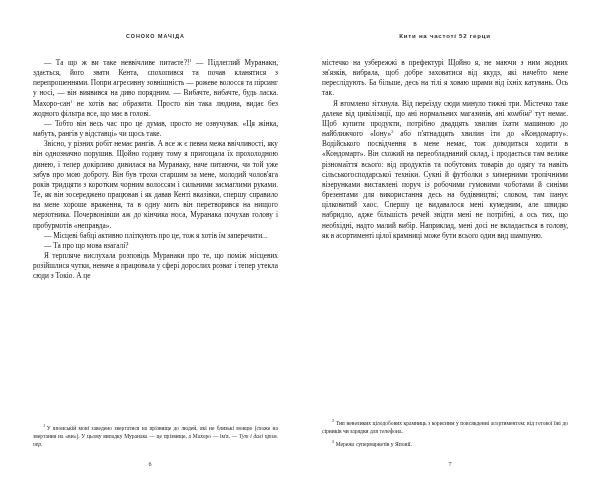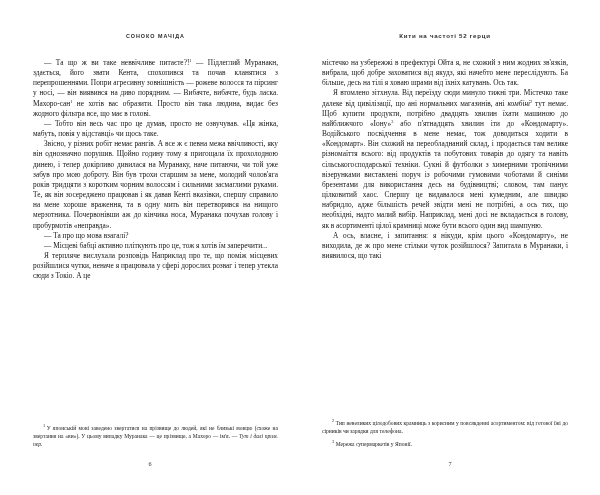--- a/index.html
+++ b/index.html
@@ -116,41 +116,40 @@
 </head>
 <body>
 
 <div class="spread">
 
   <div class="page left">
     <div class="running-head upper">СОНОКО МАЧІДА</div>
 
     <div class="body-block">
       <p>—&nbsp;Та що ж ви таке неввічливе питаєте?!<sup class="ref">1</sup> — Підлеглий Муранакн, здається, його звати Кента, спохопився та почав кланятися з перепрошеннями. Попри агресивну зовнішність — рожеве волосся та пірсинг у носі, — він виявився на диво порядним. — Вибачте, вибачте, будь ласка. Махоро-сан<sup class="ref">1</sup> не хотів вас образити. Просто він така людина, видає без жодного фільтра все, що має в голові.</p>
-      <p class="cont">— Тобто він весь час про це думав, просто не озвучував. «Ця жінка, мабуть, повія у відставці» чи щось таке.</p>
+      <p class="cont">— Тобто він весь час про це думав, просто не озвучував. «Ця жінка, мабуть, рангів у відставці» чи щось таке.</p>
       <p class="cont">Звісно, у різних робіт немає рангів. А все ж є певна межа ввічливості, яку він однозначно порушив. Щойно годину тому я пригощала їх прохолодною динею, і тепер докірливо дивилася на Муранаку, наче питаючи, чи той уже забув про мою доброту. Він був трохи старшим за мене, молодий чолов'яга років тридцяти з коротким чорним волоссям і сильними засмаглими руками. Те, як він зосереджено працював і як давав Кенті вказівки, спершу справило на мене хороше враження, та в одну мить він перетворився на нищого мерзотника. Почервонівши аж до кінчика носа, Муранака почухав голову і пробурмотів «неправда».</p>
+      <p class="cont">— Місцеві бабці активно пліткують про це, тож я хотів їм заперечити...</p>
       <p class="cont">— Та про що мова взагалі?</p>
-      <p class="cont">— Місцеві бабці активно пліткують про це, тож я хотів їм заперечити...</p>
-      <p class="cont">Я терпляче вислухала розповідь Наприклад про те, що поміж місцевих розійшлися чутки, неначе я працювала у сфері дорослих розваг і тепер утекла сюди з Токіо. А це</p>
+      <p class="cont">Я терпляче вислухала розповідь Муранаки про те, що поміж місцевих розійшлися чутки, неначе я працювала у сфері дорослих розваг і тепер утекла сюди з Токіо. А це</p>
     </div>
 
     <div class="footnotes">
       <p><span class="fn-marker">1</span><span>У японській мові заведено звертатися на прізвище до людей, які не близькі мовцю (схоже на звертання на «ви»). У цьому випадку Муранака — це прізвище, а Махоро — ім'я. — </span><i>Тут і далі прим. пер.</i></p>
     </div>
 
     <div class="folio">6</div>
   </div>
 
   <div class="page right">
     <div class="running-head">Кити на частоті 52 герци</div>
 
     <div class="body-block">
-      <p style="text-indent:0">містечко на узбережжі в префектурі Ойта я, не схожий з ним жодних зв'язків, вибрала, щоб добре заховатися від якудз, які начебто мене переслідують. Ба більше, десь на тілі я ховаю шрами від їхніх катувань. Ось так.</p>
+      <p style="text-indent:0">містечко на узбережжі в префектурі Щойно я, не маючи з ним жодних зв'язків, вибрала, щоб добре заховатися від якудз, які начебто мене переслідують. Ба більше, десь на тілі я ховаю шрами від їхніх катувань. Ось так.</p>
       <p class="cont">Я втомлено зітхнула. Від переїзду сюди минуло тижні три. Містечко таке далеке від цивілізації, що ані нормальних магазинів, ані <i>комбіні</i><sup class="ref">2</sup> тут немає. Щоб купити продукти, потрібно двадцять хвилин їхати машиною до найближчого «Іону»<sup class="ref">3</sup> або п'ятнадцять хвилин іти до «Кондомарту». Водійського посвідчення в мене немає, тож доводиться ходити в «Кондомарт». Він схожий на переобладнаний склад, і продається там велике різномаїття всього: від продуктів та побутових товарів до одягу та навіть сільськогосподарської техніки. Сукні й футболки з химерними тропічними візерунками виставлені поруч із робочими гумовими чоботами й синіми брезентами для використання десь на будівництві; словом, там панує цілковитий хаос. Спершу це видавалося мені кумедним, але швидко набридло, адже більшість речей звідти мені не потрібні, а ось тих, що необхідні, надто малий вибір. Наприклад, мені досі не вкладається в голову, як в асортименті цілої крамниці може бути всього один вид шампуню.</p>
-      <p class="cont">А ось, власне, і запитання: я нікуди, крім цього «Кондомарту», не виходила, де ж про мене стільки чуток розійшлося? Запитала в Муранаки, і виявилося, що такі</p>
     </div>
 
     <div class="footnotes">
       <p><span class="fn-marker">2</span><span>Тип невеликих цілодобових крамниць з корисним у повсякденні асортиментом: від готової їжі до сірників чи зарядки для телефона.</span></p>
       <p><span class="fn-marker">3</span><span>Мережа супермаркетів у Японії.</span></p>
     </div>
 
     <div class="folio">7</div>
   </div>
 

